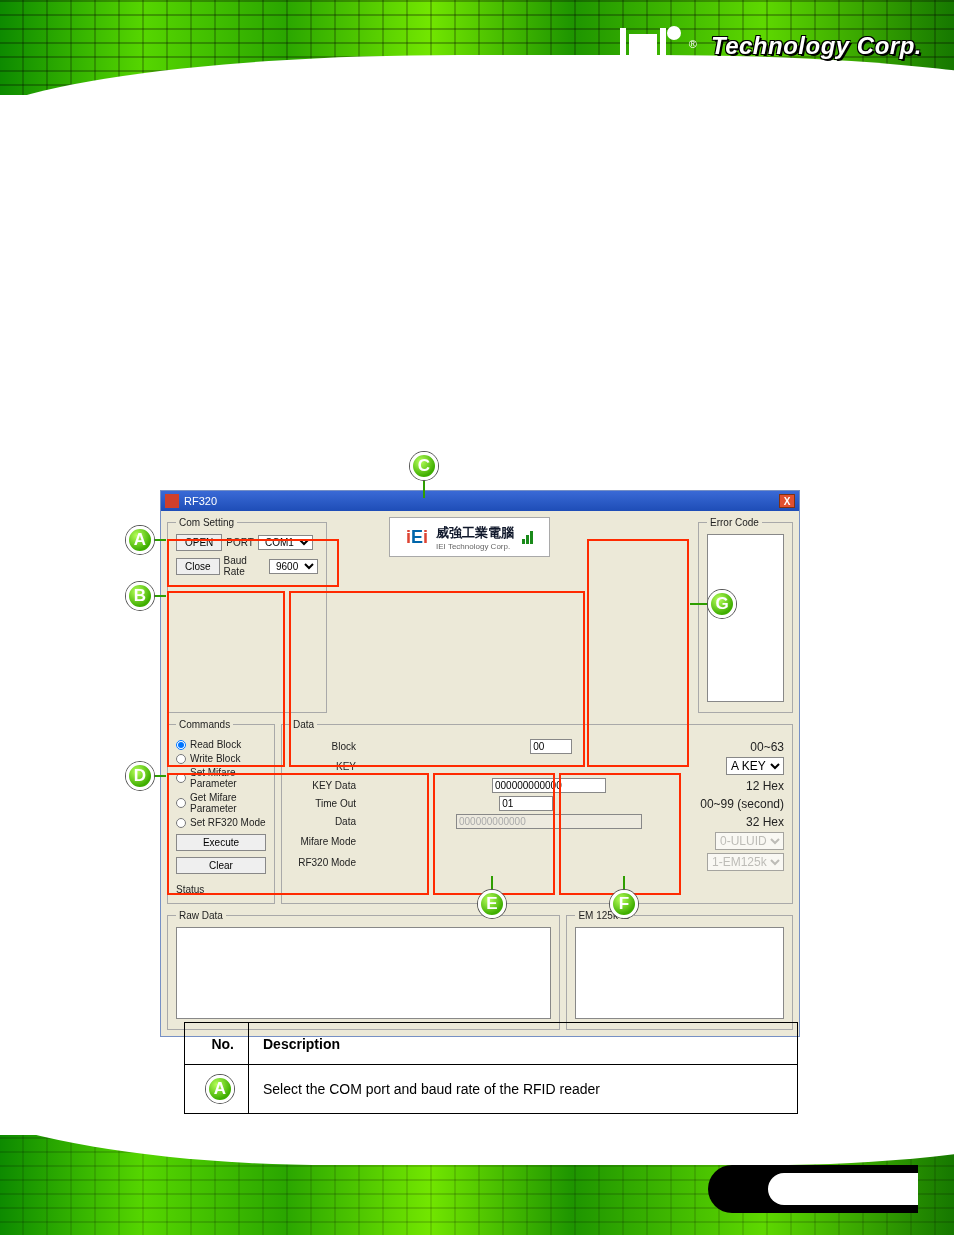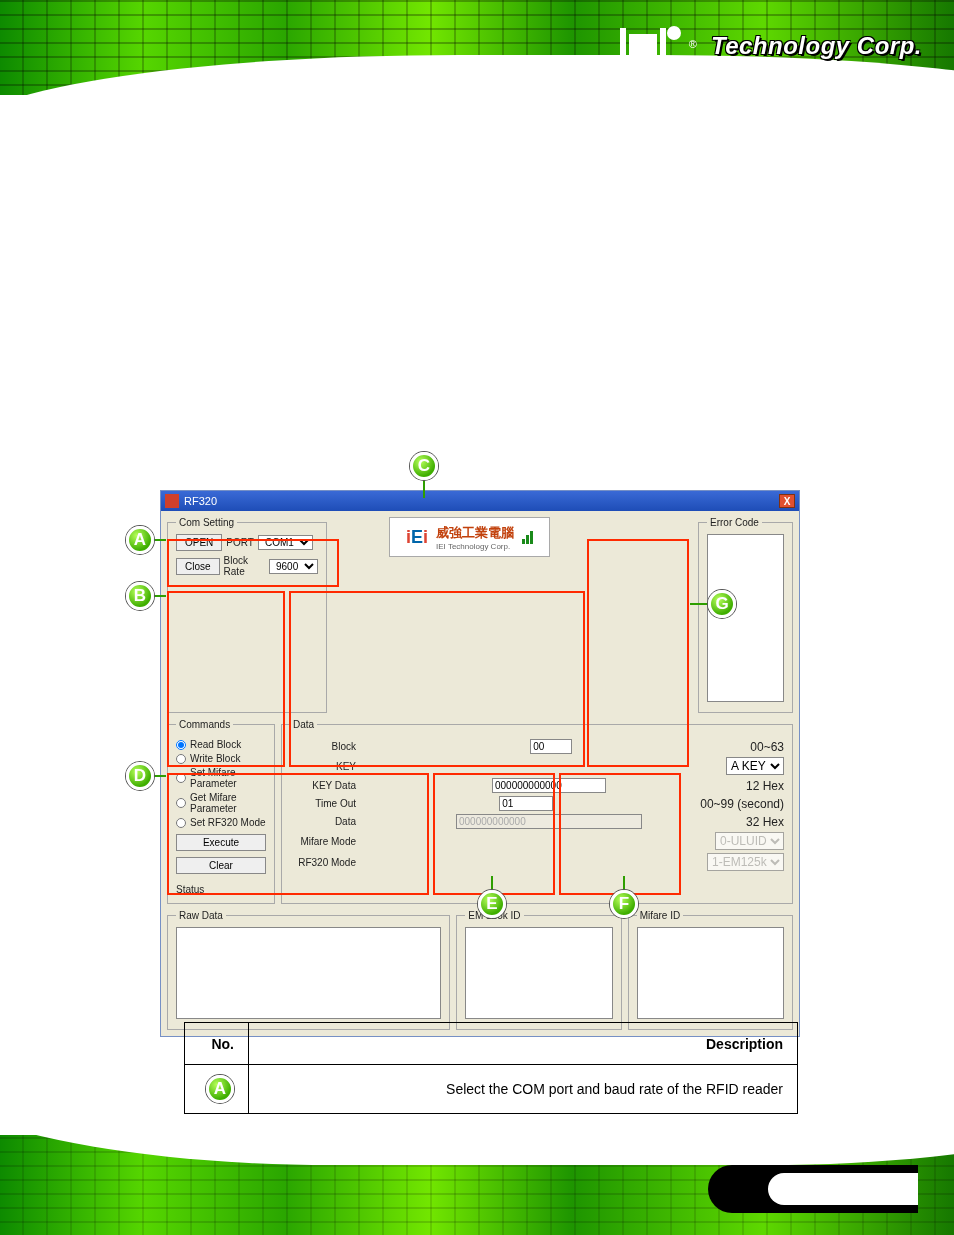--- a/index.html
+++ b/index.html
@@ -55,21 +55,21 @@
   .comset .line { display:flex; align-items:center; gap:4px; margin-bottom:4px; }
   .comset .line:last-child { margin-bottom:0; }
   .btn { font-size:10px; padding:2px 8px; background:#efefef; border:1px solid #888; }
   .lbl { font-size:10px; }
   .sel { font-size:10px; border:1px solid #888; background:#fff; padding:0 2px; }
 
   .logo-box { border:1px solid #a9a9a9; background:#fff; padding:6px 16px; display:flex; align-items:center; gap:8px; margin-left:56px; height:40px; }
   .logo-iei2 { font-weight:900; font-size:18px; }
   .logo-iei2 .i1,.logo-iei2 .i2{ color:#d43; }
   .logo-iei2 .e { color:#06a; }
-  .logo-cn { font-size:13px; font-weight:bold; color:#c2410c; }
+  .logo-cn { font-size:13px; font-weight:bold; color:#0f172a; }
   .logo-sub{ font-size:8px; color:#666; display:block; }
   .logo-bars { display:flex; align-items:flex-end; gap:1px; margin-left:auto;}
   .logo-bars span{ width:3px; background:#1a8a1a; }
   .logo-bars span:nth-child(1){height:5px} .logo-bars span:nth-child(2){height:9px} .logo-bars span:nth-child(3){height:13px}
 
   .errbox { width:95px; height:196px; }
   .errbox .area { background:#fff; border:1px solid #888; width:100%; height:calc(100% - 2px); }
 
   
   .row-mid { display:flex; gap:6px; margin-top:6px; }
@@ -115,21 +115,21 @@
   .sA { left:-8px; top:49px; width:14px; height:2px; }
   .sB { left:-8px; top:105px; width:14px; height:2px; }
   .sC { left:263px; top:-12px; width:2px; height:20px; }
   .sD { left:-8px; top:285px; width:14px; height:2px; }
   .sE { left:331px; top:386px; width:2px; height:16px; }
   .sF { left:463px; top:386px; width:2px; height:16px; }
   .sG { left:530px; top:113px; width:20px; height:2px; }
 
   
   .desc-table { position:absolute; left:184px; top:1022px; width:614px; border-collapse:collapse; font-size:14px; }
-  .desc-table th, .desc-table td { border:1px solid #000; padding:10px 14px; text-align:right; vertical-align:middle; height:42px; }
+  .desc-table th, .desc-table td { border:1px solid #000; padding:10px 14px; text-align:left; vertical-align:middle; height:42px; }
   .desc-table th { font-weight:bold; }
   .desc-table .bub-cell { width:64px; text-align:right; }
   .desc-table .bub-cell .bubble { position:static; display:inline-flex; }
 
   
   .pgnum { position:absolute; right:60px; bottom:34px; font-size:15px; font-weight:bold; color:#fff; }
   .pg-pill { position:absolute; right:36px; bottom:22px; width:210px; height:48px; background:#000; border-radius:28px 0 0 28px; }
   .pg-white { position:absolute; right:36px; bottom:30px; width:150px; height:32px; background:#fff; border-radius:20px 0 0 20px; }
 </style>
 </head>
@@ -194,21 +194,21 @@
       <div class="row-top">
         <fieldset class="comset">
           <legend>Com Setting</legend>
           <div class="line">
             <button class="btn">OPEN</button>
             <span class="lbl">PORT</span>
             <select class="sel"><option>COM1</option></select>
           </div>
           <div class="line">
             <button class="btn">Close</button>
-            <span class="lbl">Block Rate</span>
+            <span class="lbl">Baud Rate</span>
             <select class="sel"><option>9600</option></select>
           </div>
         </fieldset>
 
         <div class="logo-box">
           <span class="logo-iei2"><span class="i1">i</span><span class="e">E</span><span class="i2">i</span></span>
           <span>
             <span class="logo-cn">威強工業電腦</span>
             <span class="logo-sub">IEI Technology Corp.</span>
           </span>
@@ -294,24 +294,20 @@
 
       <div class="row-bot">
         <fieldset class="rawf">
           <legend>Raw Data</legend>
           <div class="area"></div>
         </fieldset>
         <fieldset class="emf">
           <legend>EM 125k ID</legend>
           <div class="area"></div>
         </fieldset>
-        <fieldset class="mif">
-          <legend>Mifare ID</legend>
-          <div class="area"></div>
-        </fieldset>
       </div>
 
     </div>
   </div>
 </div>
 
 <table class="desc-table">
   <tbody>
       <tr>
     <th class="bub-cell">No.</th>

